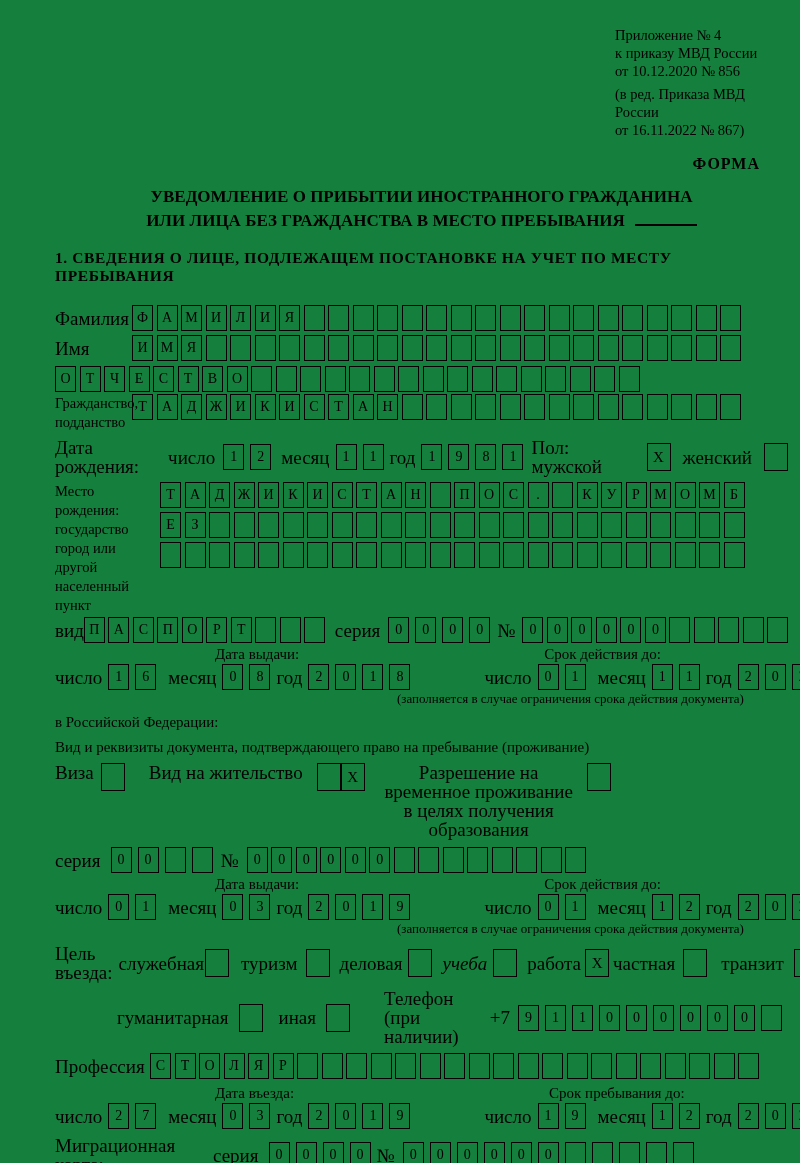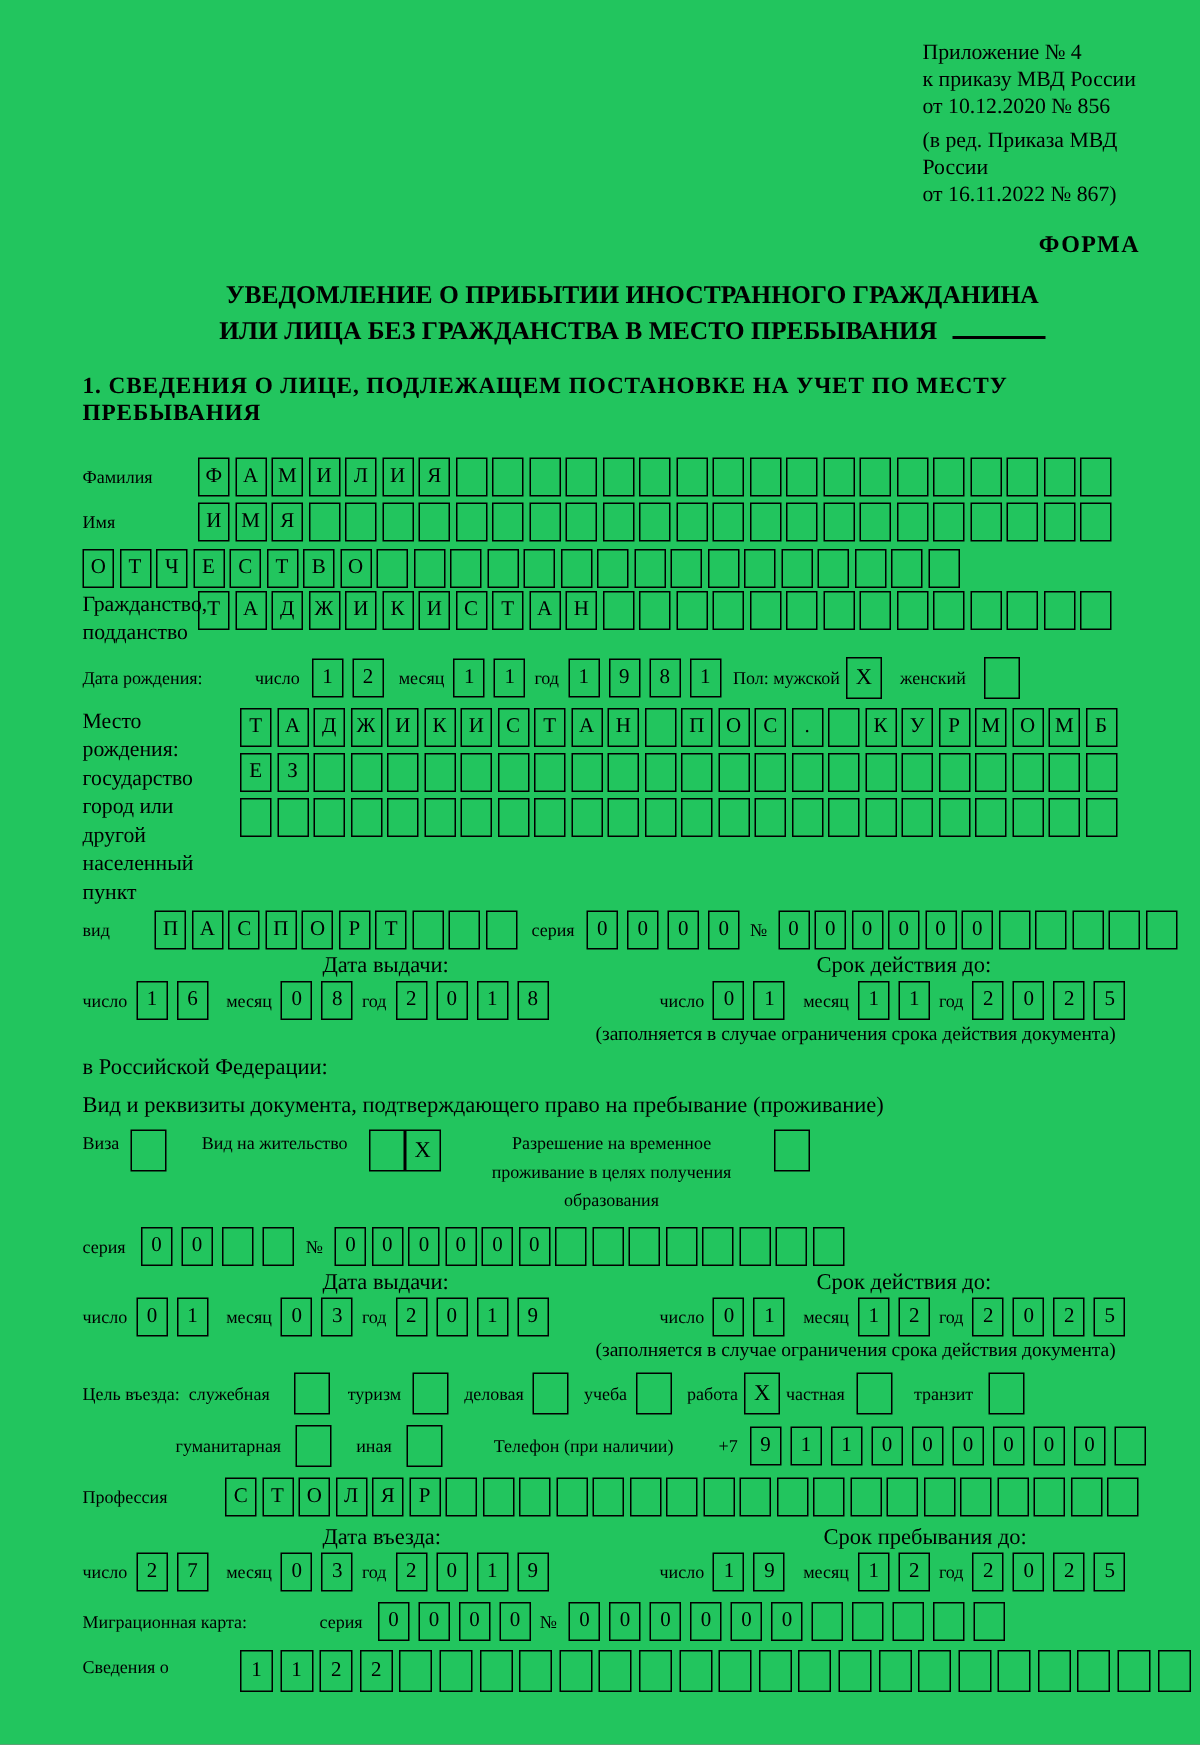--- a/index.html
+++ b/index.html
@@ -1,21 +1,21 @@
 <!DOCTYPE html>
 <html><head>
 <meta charset="utf-8">
 <style>
   html,body{margin:0;padding:0;background:#888;}
   .page{
-    width:800px;height:1163px;margin:0 auto;background:#22c55e;color:#000;
+    width:800px;height:1163px;margin:0 auto;background:#15803d;color:#000;
     font-family:"Liberation Serif","DejaVu Serif",serif;
     box-sizing:border-box;padding:26px 12px 0 55px;overflow:hidden;position:relative;
   }
-  .lbl{font-size:12px;line-height:19px;}
+  .lbl{font-size:19px;line-height:19px;}
   .sm{font-size:14.5px;}
   .bold{font-weight:bold;}
   .note{font-size:13px;}
   
   .hdr-block{margin-left:560px;font-size:14.5px;line-height:18px;}
   .hdr-amend{margin-top:5px;}
   .forma{ text-align:right;margin:16px 28px 0 0;font-weight:bold;font-size:16px;letter-spacing:1px;}
   .title{ text-align:center;font-weight:bold;font-size:17px;line-height:24px;margin-top:12px;}
   .title-underline{display:inline-block;width:62px;border-bottom:2px solid #000;height:14px;margin-left:10px;}
   .sect{ font-weight:bold;font-size:15.5px;letter-spacing:0.6px;margin-top:16px;}
@@ -468,27 +468,27 @@
           <span class="cell">0</span>
           <span class="cell">2</span>
           <span class="cell">5</span>
         </span>
     </span>
   </div>
   <div class="note note-r">(заполняется в случае ограничения срока действия документа)</div>
 
   <div class="row" style="margin-top:7px;">
     <span class="lbl">Цель въезда:</span>
-    <span class="lbl" style="margin:0 16px 0 6px;">служебная</span>
+    <span class="lbl" style="margin:0 1px 0 6px;">служебная</span>
     <span class="cb"></span>
     <span class="lbl" style="margin:0 8px 0 12px;">туризм</span>
     <span class="cb"></span>
     <span class="lbl" style="margin:0 6px 0 10px;">деловая</span>
     <span class="cb"></span>
-    <span class="lbl" style="margin:0 6px 0 10px;">учеба</span>
+    <span class="lbl" style="margin:0 6px 0 10px;font-style:italic;">учеба</span>
     <span class="cb"></span>
     <span class="lbl" style="margin:0 4px 0 10px;">работа</span>
     <span class="cb">X</span>
     <span class="lbl" style="margin:0 8px 0 4px;">частная</span>
     <span class="cb"></span>
     <span class="lbl" style="margin:0 10px 0 14px;">транзит</span>
     <span class="cb"></span>
   </div>
   <div class="row" style="margin-top:7px;">
     <span class="lbl" style="margin-left:62px;margin-right:10px;">гуманитарная</span>

